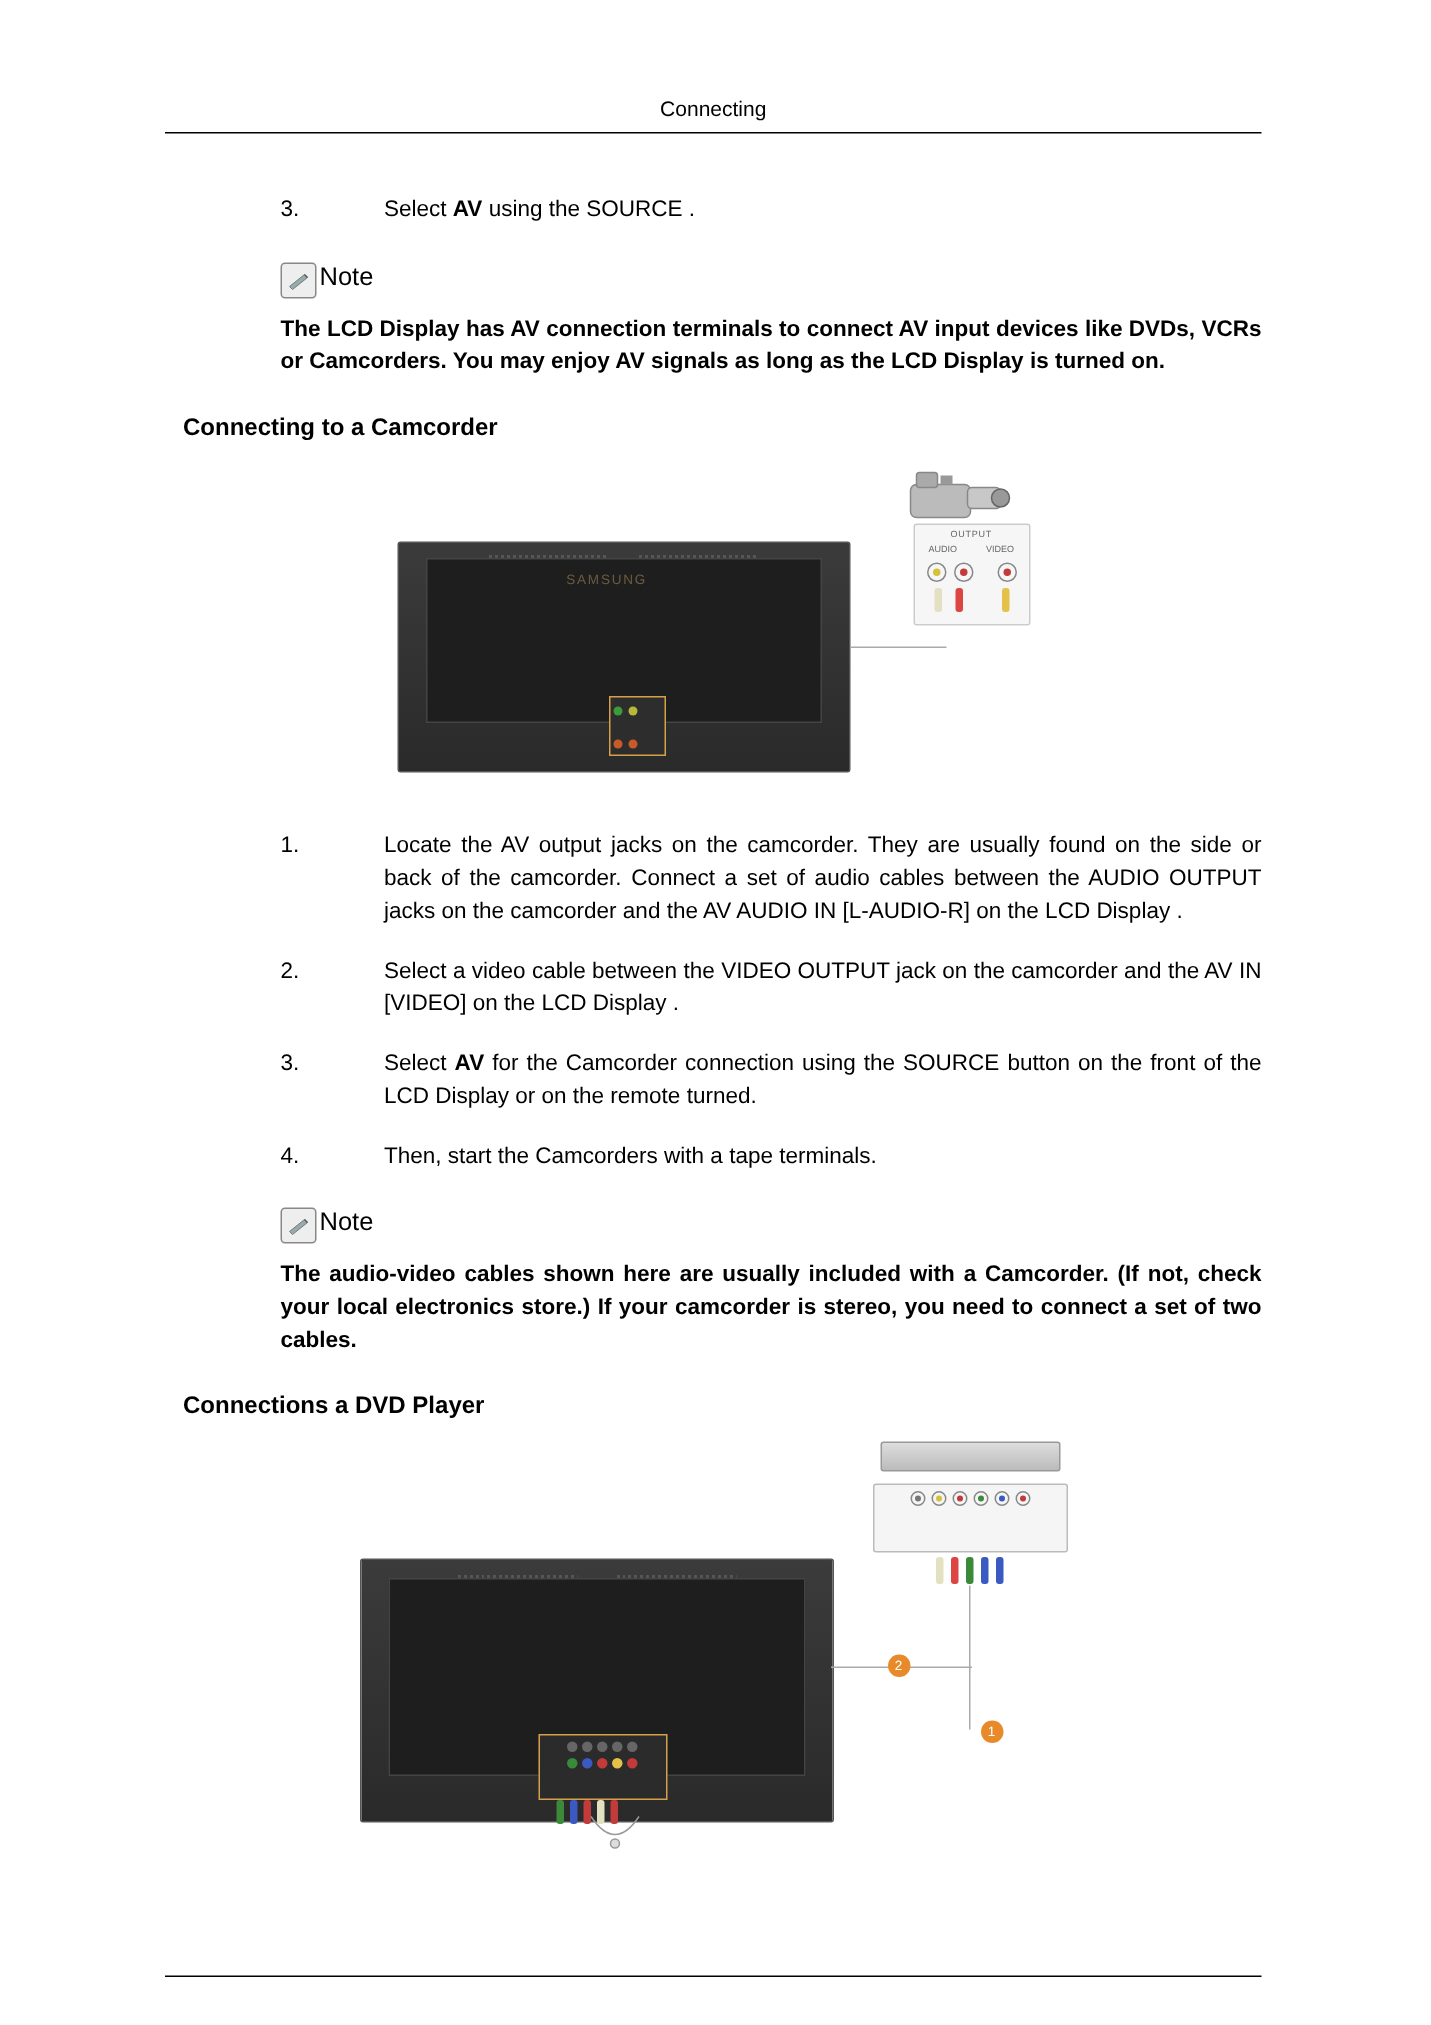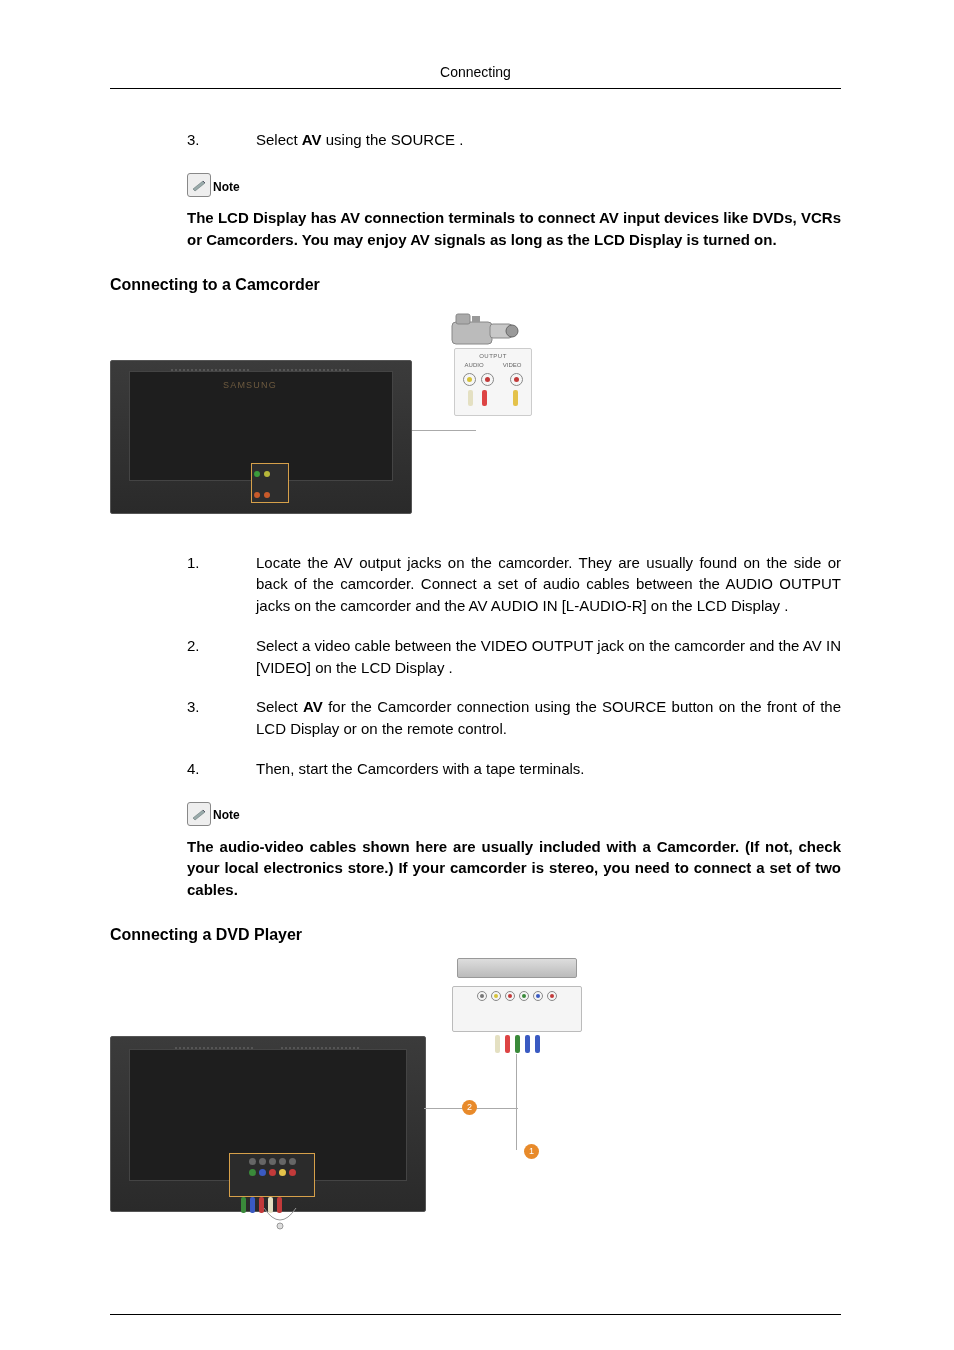--- a/index.html
+++ b/index.html
@@ -44,33 +44,34 @@
     .note-icon {
       width: 24px; height: 24px;
       border: 1px solid #888;
       border-radius: 3px;
       background: #eee;
       display: flex;
       align-items: center;
       justify-content: center;
     }
     .note-icon svg { display: block; }
-    .note-label { font-weight: bold; font-size: 12px; padding-bottom: 1px; }
+    .note-label { font-weight: normal; font-size: 17px; padding-bottom: 1px; }
     .note-text {
       margin: 0 0 0 77px;
       text-align: justify;
       font-weight: bold;
     }
     .section-h {
       font-weight: bold;
       font-size: 16px;
-      margin: 22px 0 10px 0;
+      margin: 22px 0 10px 12px;
     }
     .figure-wrap {
       display: flex;
+      justify-content: center;
       margin: 12px 0 30px 0;
     }
     .figure-camcorder {
       width: 422px; height: 214px;
       position: relative;
     }
     .cam-tv {
       position: absolute;
       left: 0; top: 52px;
       width: 302px; height: 154px;
@@ -239,41 +240,41 @@
   </div>
   <div class="spacer-18"></div>
   <div class="ol-item">
     <div class="ol-num">2.</div>
     <div class="ol-body">Select a video cable between the VIDEO OUTPUT jack on the camcorder and the AV IN [VIDEO] on the LCD Display .</div>
   </div>
   <div class="spacer-18"></div>
   <div class="ol-item">
     <div class="ol-num">3.</div>
     <div class="ol-body">
-      <span>Select </span><span class="bold">AV</span><span> for the Camcorder connection using the SOURCE button on the front of the LCD Display or on the remote control.</span>
+      <span>Select </span><span class="bold">AV</span><span> for the Camcorder connection using the SOURCE button on the front of the LCD Display or on the remote turned.</span>
     </div>
   </div>
   <div class="spacer-18"></div>
   <div class="ol-item">
     <div class="ol-num">4.</div>
     <div class="ol-body">Then, start the Camcorders with a tape terminals.</div>
   </div>
 
   <div class="note-row">
     <div class="note-icon">
       <svg width="16" height="16" viewBox="0 0 16 16">
           <path d="M2 12 L12 4 L14 6 L4 14 Z" fill="#9aa" stroke="#677" stroke-width="0.6"></path>
           <path d="M12 4 L14 6" stroke="#556" stroke-width="1"></path>
         </svg>
     </div>
     <div class="note-label">Note</div>
   </div>
   <div class="note-text">The audio-video cables shown here are usually included with a Camcorder. (If not, check your local electronics store.) If your camcorder is stereo, you need to connect a set of two cables.</div>
 
-  <div class="section-h">Connecting a DVD Player</div>
+  <div class="section-h">Connections a DVD Player</div>
 
   <div class="figure-wrap" style="margin-bottom:0;">
     <div class="figure-dvd">
       <div class="dvd-player">
         <div class="dvd-top"></div>
         <div class="dvd-body">
           <div class="dvd-jacks">
             <div class="dj">
                 <div class="cc" style="background:#777"></div>
               </div>

